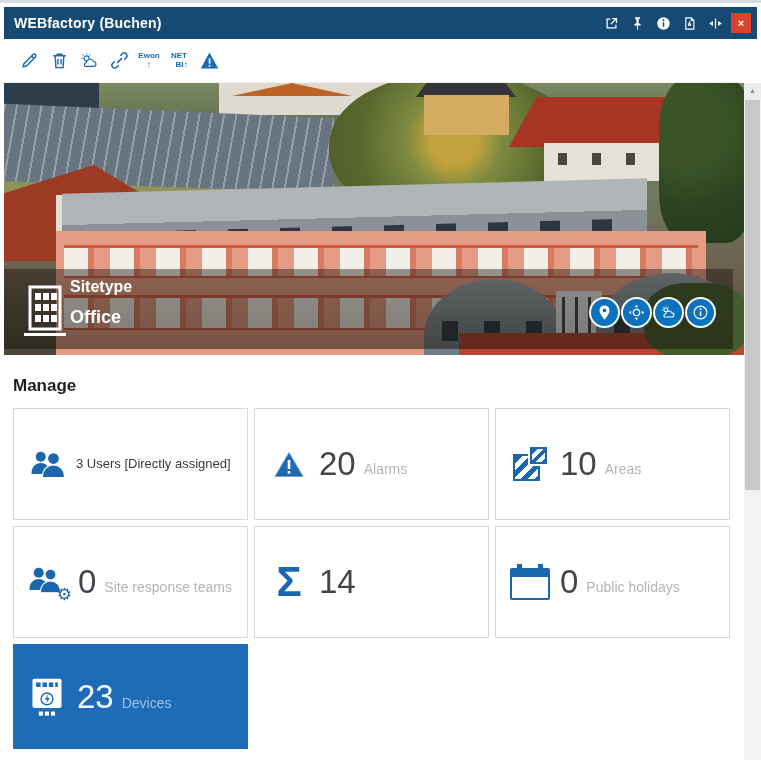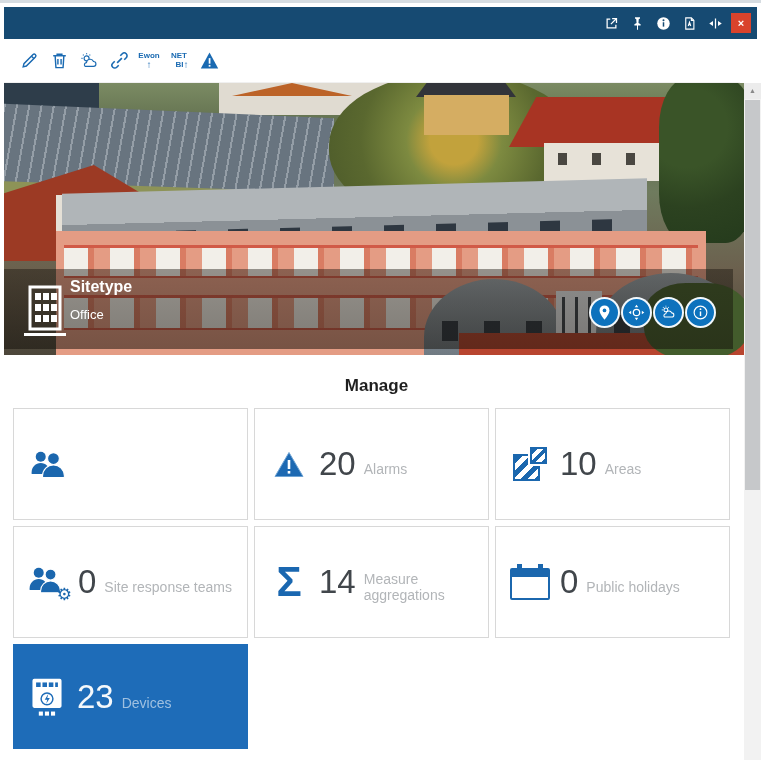--- a/index.html
+++ b/index.html
@@ -69,29 +69,29 @@
   .ph-curved-b i, .ph-curved-a i { position:absolute; left:18px; right:18px; top:42px; height:20px; display:block;
       background:repeating-linear-gradient(90deg,#2e3741 0 16px,transparent 16px 42px); }
   .ph-redwall { left:455px; top:250px; width:285px; height:22px; background:#b8452f; }
   .ph-tree-fg { left:640px; top:200px; width:105px; height:76px; border-radius:40%; background:#435c2c; }
 
   
   .ph-overlay { position:absolute; left:0; right:11px; top:186px; height:80px;
       background:linear-gradient(180deg, rgba(20,16,10,.42), rgba(20,16,10,.52)); }
   .ov-bldg { position:absolute; left:18px; top:16px; width:48px; height:56px; }
   .ov-title { position:absolute; left:66px; top:9px; color:#fff; font-size:16px; font-weight:bold; }
-  .ov-sub { position:absolute; left:66px; top:38px; color:#fff; font-size:13px; font-weight:normal; }
+  .ov-sub { position:absolute; left:66px; top:38px; color:#fff; font-size:18px; font-weight:bold; }
   .ov-btn { position:absolute; top:28px; width:31px; height:31px; border-radius:50%; background:#0d72bd;
       border:2px solid rgba(255,255,255,.95); display:flex; align-items:center; justify-content:center; cursor:pointer; }
   .ov-btn svg { width:17px; height:17px; }
   .ov-b1{ left:585px; } .ov-b2{ left:617px; } .ov-b3{ left:649px; } .ov-b4{ left:681px; }
 
   
   .manage { position:absolute; left:4px; top:352px; right:21px; bottom:0; background:#fff; }
-  .manage h2 { font-size:17px; font-weight:bold; color:#1f1f1f; margin:21px 0 12px 9px;text-align:center; }
+  .manage h2 { font-size:17px; font-weight:bold; color:#1f1f1f; margin:21px 0 12px 9px; }
   .grid { display:grid; grid-template-columns:235px 235px 235px; grid-template-rows:112px 112px 105px;
           gap:6px; margin-left:9px; }
   .card { position:relative; background:#fff; border:1px solid #d8d8d8; display:flex; align-items:center;
           padding-left:12px; cursor:pointer; }
   .icon-box { width:44px; flex-shrink:0; display:flex; align-items:center; justify-content:center; }
   .num { font-size:33px; color:#41464b; margin-left:8px; }
   .lbl { font-size:14px; color:#b2b5b8; margin-left:8px; margin-top:10px; }
   .users-lines { margin-left:6px; font-size:13px; color:#3a3a3a; line-height:1.6; }
   .sigma { font-size:42px; font-weight:bold; color:#1a67b0; line-height:1; }
   .card-devices { background:#1e6cb8; border:none; }
@@ -114,20 +114,21 @@
   .scrollbar { position:absolute; right:0; top:80px; bottom:0; width:17px; background:#f2f2f2; }
   .sb-up { height:16px; background:#ececec; color:#8a8a8a; font-size:7px; text-align:center; line-height:16px; cursor:pointer; }
   .sb-thumb { position:absolute; top:17px; left:1px; width:15px; height:390px; background:#c6c8ca; cursor:pointer; }
 </style>
 </head>
 <body>
 
 <div class="window">
 
   <div class="titlebar">
+    <span class="title">WEBfactory (Buchen)</span>
     <div class="tb-icons">
       <span class="tbi">
         <svg viewBox="0 0 24 24" fill="none" stroke="#fff" stroke-width="2">
             <path d="M10 5H5v14h14v-5"></path>
             <path d="M13 4h7v7"></path>
             <path d="M20 4l-9 9"></path>
           </svg>
       </span>
       <span class="tbi">
         <svg viewBox="0 0 24 24" fill="#fff">
@@ -309,20 +310,21 @@
           <svg viewBox="0 0 44 32" width="40" height="30" fill="#1b67ae">
             <circle cx="14" cy="8" r="5.5"></circle>
               <path d="M4 25c0-5.5 4.5-10 10-10s10 4.5 10 10v2H4z"></path>
             <g stroke="#fff" stroke-width="1.2">
                 <circle cx="28" cy="10" r="6.5"></circle>
                 <path d="M16 29c0-6.6 5.4-12 12-12s12 5.4 12 12v2H16z"></path>
               </g>
           </svg>
         </span>
         <span class="users-lines">
+          <div>3 Users [Directly assigned]</div>
         </span>
       </div>
 
       <div class="card">
         <span class="icon-box">
           <svg viewBox="0 0 30 27" width="30" height="27">
               <path d="M15 1.5L29 25.5H1Z" fill="#1d69b2" stroke="#6ea3d4" stroke-width="1"></path>
               <rect x="13.7" y="9" width="2.6" height="9" fill="#fff"></rect>
               <rect x="13.7" y="20" width="2.6" height="2.6" fill="#fff"></rect>
             </svg>
@@ -358,21 +360,20 @@
         </span>
         <span class="num">0</span>
         <span class="lbl">Site response teams</span>
       </div>
 
       <div class="card">
         <span class="icon-box">
           <span class="sigma">Σ</span>
         </span>
         <span class="num">14</span>
-        <span class="lbl">Measure aggregations</span>
       </div>
 
       <div class="card">
         <span class="icon-box">
           <span class="cal-icon">
               <span class="cal-top" style="position:absolute"></span>
               <span class="cal-t1" style="position:absolute"></span>
               <span class="cal-t2" style="position:absolute"></span>
             </span>
         </span>

